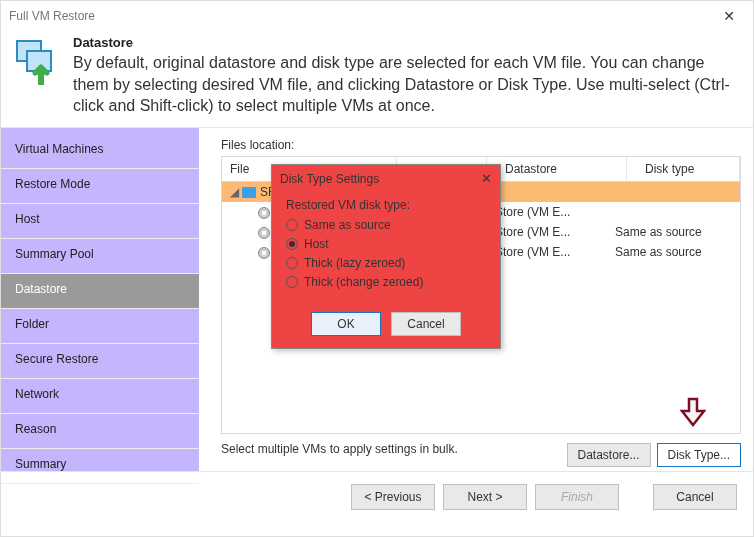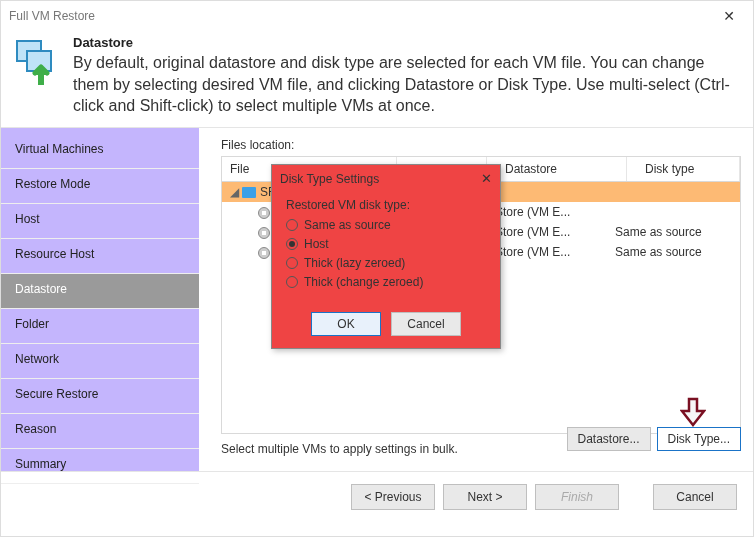--- a/index.html
+++ b/index.html
@@ -24,21 +24,21 @@
   .col-size { width: 80px; }
   .col-ds { width: 130px; }
   .col-dt { flex: 1; }
   .trow { display: flex; font-size: 12px; height: 20px; align-items: center; }
   .trow.selected { background: #fdba74; }
   .trow .td { padding: 2px 8px; overflow: hidden; white-space: nowrap; text-overflow: ellipsis; }
   .tree-toggle { display:inline-block; width:10px; color:#666; margin-right:2px;}
   .vm-icon { display:inline-block; width:14px; height:11px; background:#3aa0e8; margin-right:4px; vertical-align:middle; border-radius:1px;}
   .disk-icon { display:inline-block; width:12px; height:12px; border:1px solid #888; border-radius:50%; margin-right:4px; vertical-align:middle; background:radial-gradient(circle,#fff 35%, #ccc 36%);}
   .hint { font-size: 12px; margin-top: 8px; color:#333; }
-  .right-btns { position:absolute; right:12px; bottom:20px; display:flex; gap:6px; }
+  .right-btns { position:absolute; right:12px; bottom:4px; display:flex; gap:6px; }
   .btn { font-size:12px; padding:4px 10px; background:#e9e9e9; border:1px solid #bfbfbf; cursor:pointer; min-width:78px; text-align:center; }
   .btn.primary-outline { border:1px solid #1a73c7; background:#fff;}
   .wizard-footer { padding: 12px 16px 0 16px; display:flex; justify-content:flex-end; gap:8px; }
   .wizard-footer .btn { min-width:84px; padding:5px 12px; }
   .wizard-footer .gap { width:18px; }
   .btn.disabled { color:#aaa; cursor:default;font-style:italic; }
   
   .modal { position:absolute; left:270px; top:163px; width:230px; background:#ef4444; border:1px solid #888; box-shadow:2px 2px 6px rgba(0,0,0,0.25); z-index:10;}
   .modal-title { display:flex; align-items:center; padding:6px 8px; font-size:12px; }
   .modal-title .x { margin-left:auto; cursor:pointer; font-size:13px;}
@@ -77,25 +77,25 @@
       <p>By default, original datastore and disk type are selected for each VM file. You can change them by selecting desired VM file, and clicking Datastore or Disk Type. Use multi-select (Ctrl-click and Shift-click) to select multiple VMs at once.</p>
     </div>
   </div>
 
   <div class="body-area">
 
     <div class="sidebar" id="sidebar">
         <div class="side-item">Virtual Machines</div>
         <div class="side-item">Restore Mode</div>
         <div class="side-item">Host</div>
-        <div class="side-item">Resource Host</div>
+        <div class="side-item">Summary Pool</div>
         <div class="side-item active">Datastore</div>
         <div class="side-item">Folder</div>
+        <div class="side-item">Secure Restore</div>
         <div class="side-item">Network</div>
-        <div class="side-item">Secure Restore</div>
         <div class="side-item">Reason</div>
         <div class="side-item">Summary</div>
       </div>
 
     <div class="main">
       <div class="files-label">Files location:</div>
 
       <div class="table-wrap">
         <div class="thead">
           <div class="th col-file">File</div>

